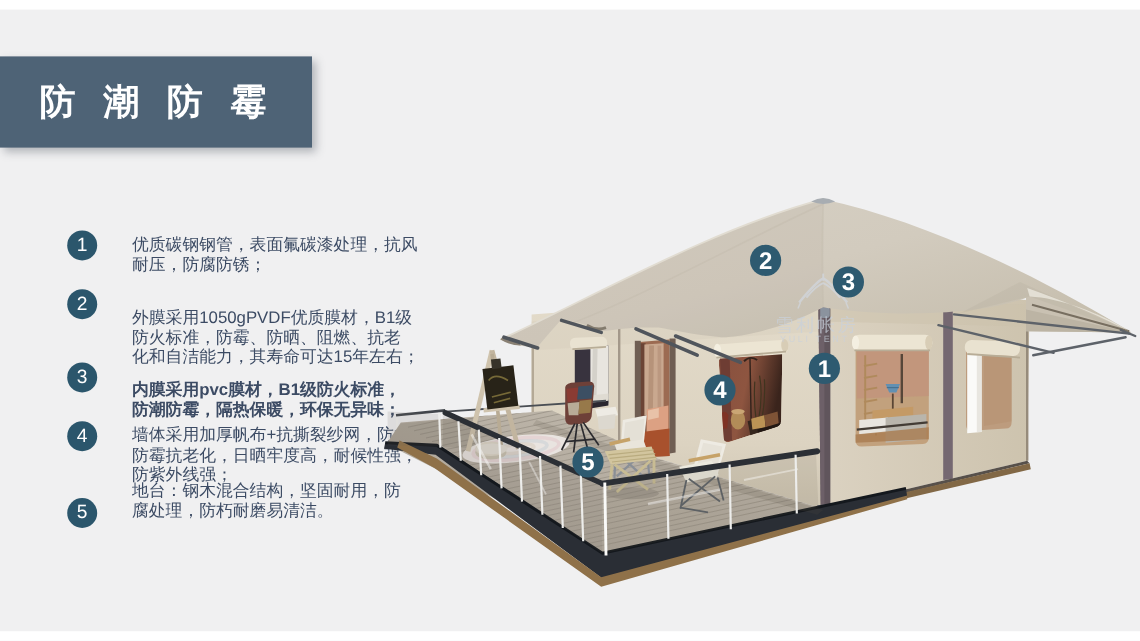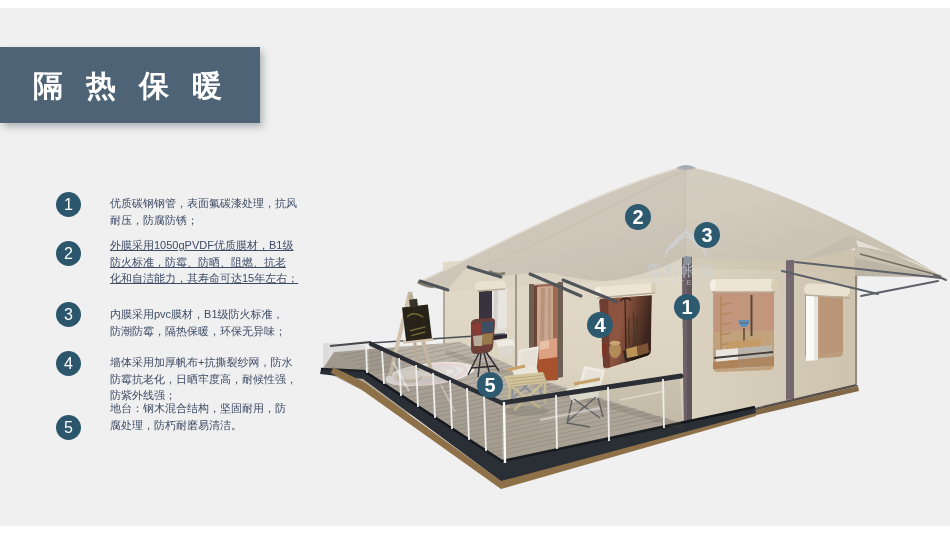--- a/index.html
+++ b/index.html
@@ -1,36 +1,36 @@
 <!DOCTYPE html>
 <html><head>
 <meta charset="utf-8">
 <style>
   html,body{margin:0;padding:0;}
   body{width:950px;height:534px;background:#ffffff;font-family:"Liberation Sans", sans-serif;overflow:hidden;position:relative;}
   .slide{position:absolute;left:0;top:8px;width:950px;height:518px;background:#f0f0f1;}
   .banner{position:absolute;left:0;top:47px;width:260px;height:76px;background:#4e6376;box-shadow:3px 4px 7px rgba(60,70,80,.35);color:#ffffff;font-size:30px;font-weight:bold;letter-spacing:23px;line-height:78px;padding-left:33px;box-sizing:border-box;white-space:nowrap;}
   .num{position:absolute;left:56px;width:25px;height:25px;border-radius:50%;background:#2b566c;color:#fff;font-size:16px;line-height:25px;text-align:center;}
-  .txt{position:absolute;left:110px;width:270px;color:#3c4b64;font-size:11px;line-height:16.5px;}
+  .txt{position:absolute;left:110px;width:270px;color:#3c4b64;font-size:14px;line-height:16.5px;}
   svg{position:absolute;left:0;top:0;}
 </style>
 </head>
 <body>
 
 <div class="slide"></div>
 
-<div class="banner">隔热保暖</div>
+<div class="banner">防潮防霉</div>
 
 <div class="list">
   <div class="num" style="top:192px;">1</div>
   <div class="txt" style="top:195px;">优质碳钢钢管，表面氟碳漆处理，抗风<br>耐压，防腐防锈；</div>
   <div class="num" style="top:241px;">2</div>
-  <div class="txt" style="top:237px;text-decoration:underline;">外膜采用1050gPVDF优质膜材，B1级<br>防火标准，防霉、防晒、阻燃、抗老<br>化和自洁能力，其寿命可达15年左右；</div>
+  <div class="txt" style="top:256px;">外膜采用1050gPVDF优质膜材，B1级<br>防火标准，防霉、防晒、阻燃、抗老<br>化和自洁能力，其寿命可达15年左右；</div>
   <div class="num" style="top:302px;">3</div>
-  <div class="txt" style="top:306px;">内膜采用pvc膜材，B1级防火标准，<br>防潮防霉，隔热保暖，环保无异味；</div>
+  <div class="txt" style="top:316px;font-weight:bold;">内膜采用pvc膜材，B1级防火标准，<br>防潮防霉，隔热保暖，环保无异味；</div>
   <div class="num" style="top:351px;">4</div>
   <div class="txt" style="top:354px;">墙体采用加厚帆布+抗撕裂纱网，防水<br>防霉抗老化，日晒牢度高，耐候性强，<br>防紫外线强；</div>
   <div class="num" style="top:415px;">5</div>
   <div class="txt" style="top:400px;">地台：钢木混合结构，坚固耐用，防<br>腐处理，防朽耐磨易清洁。</div>
 </div>
 
 <svg width="950" height="534" viewBox="0 0 950 534">
 <defs>
   <linearGradient id="roofg" x1="0" y1="0" x2="1" y2="0.85">
     <stop offset="0" stop-color="#d6d0c4"></stop>

